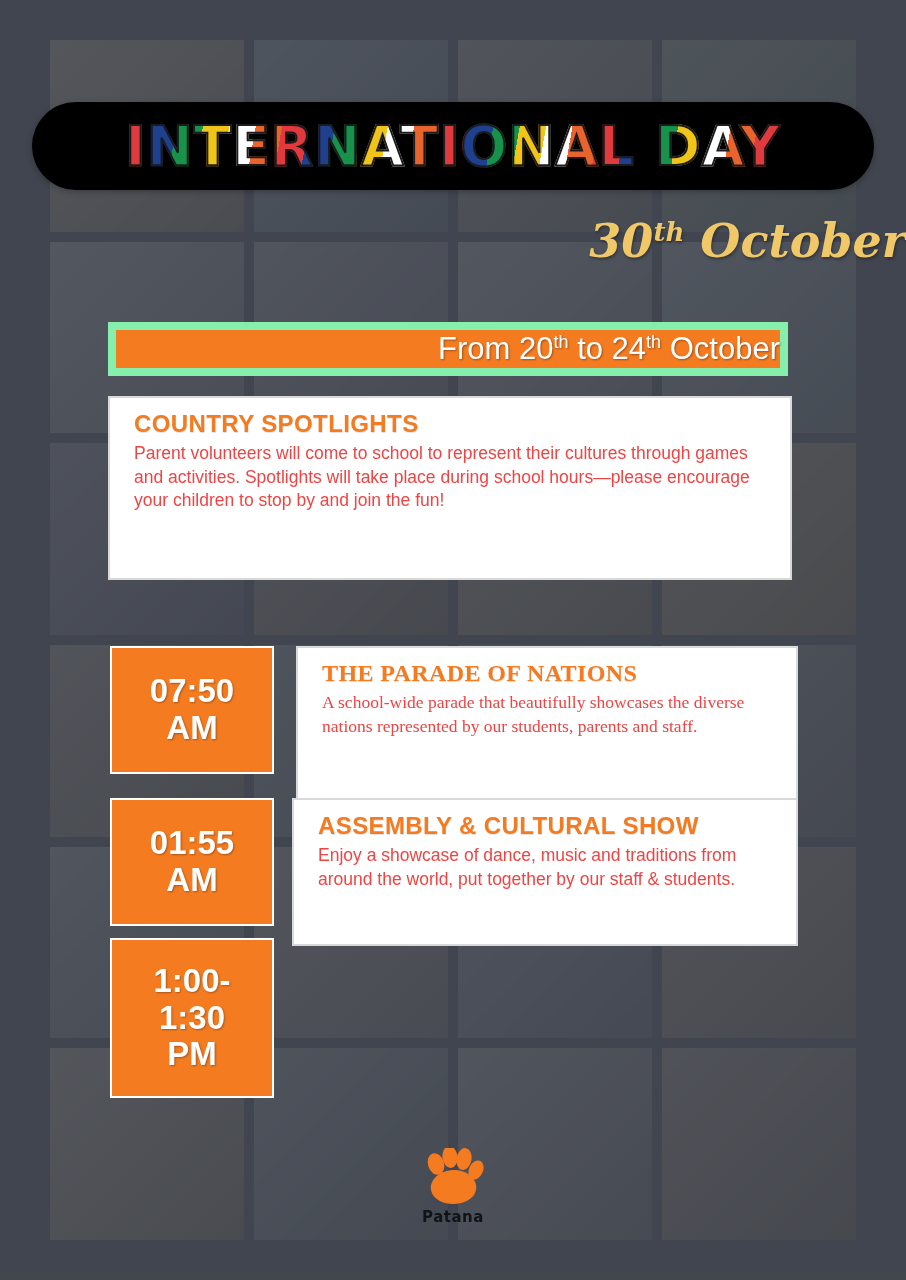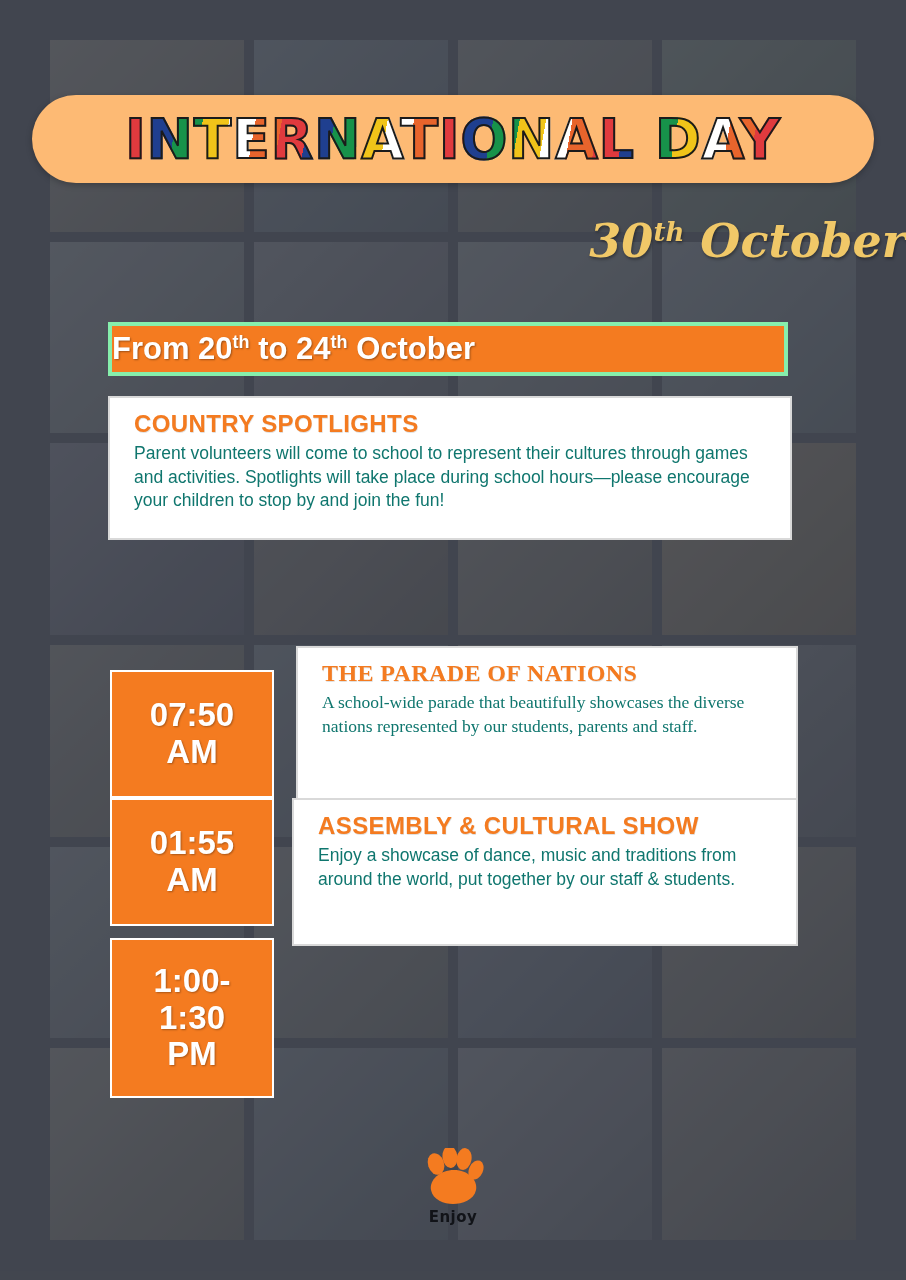--- a/index.html
+++ b/index.html
@@ -50,24 +50,24 @@
   
   .page {
     position: absolute;
     inset: 0;
   }
 
   
   .title-bar {
     position: absolute;
     left: 32px;
-    top: 95px;
+    top: 102px;
     width: 842px;
     height: 88px;
-    background: #fdba74;
+    background: #000000;
     border-radius: 44px;
     display: flex;
     align-items: center;
     justify-content: center;
     box-shadow: 0 2px 6px rgba(0,0,0,0.25);
   }
   .title-text {
     font-family: "DejaVu Sans", sans-serif;
     font-weight: bold;
     font-size: 55px;
@@ -106,27 +106,27 @@
   }
   .date-script .ord {
     font-size: 26px;
     vertical-align: super;
   }
 
   
   .banner {
     position: absolute;
     background: #f47b20;
-    border: 4px solid #86efac;
+    border: 8px solid #86efac;
     box-sizing: border-box;
     display: flex;
     align-items: center;
-    justify-content: flex-start;
+    justify-content: flex-end;
     color: #ffffff;
-    font-weight: bold;
+    font-weight: normal;
     font-size: 31px;
     text-shadow: 1px 1px 2px rgba(0,0,0,0.35);
   }
   .banner .ord { font-size: 18px; vertical-align: super; }
 
   #banner-1 { left: 108px; top: 322px; width: 680px; height: 54px; }
   #banner-2 { left: 108px; top: 571px; width: 692px; height: 56px; }
 
   
   .card {
@@ -138,47 +138,47 @@
   }
   .card-heading {
     color: #f47b20;
     font-weight: bold;
     font-size: 24px;
     letter-spacing: 0.4px;
     margin: 0 0 4px 0;
     text-shadow: 0.5px 0.5px 0 rgba(0,0,0,0.12);
   }
   .card-body {
-    color: #0f766e;
+    color: #ef4444;
     font-size: 17.5px;
     line-height: 1.35;
     margin: 0;
   }
 
-  #card-spotlights { left: 108px; top: 396px; width: 684px; height: 144px; }
+  #card-spotlights { left: 108px; top: 396px; width: 684px; height: 184px; }
 
   
   .time-chip {
     position: absolute;
     background: #f47b20;
     border: 2px solid #ffffff;
     box-sizing: border-box;
     display: flex;
     flex-direction: column;
     align-items: center;
     justify-content: center;
     color: #ffffff;
     font-weight: bold;
     font-size: 33px;
     line-height: 1.12;
     text-align: center;
     text-shadow: 1px 1px 2px rgba(0,0,0,0.3);
   }
 
-  #time-1 { left: 110px; top: 646px; width: 164px; height: 128px; margin-top: 24px; }
+  #time-1 { left: 110px; top: 646px; width: 164px; height: 128px; }
   #card-1 { left: 296px; top: 646px; width: 502px; height: 164px; font-family: Liberation Serif, serif; }
 
   #time-2 { left: 110px; top: 798px; width: 164px; height: 128px; }
   #card-2 { left: 292px; top: 798px; width: 506px; height: 148px; }
 
   #time-3 { left: 110px; top: 938px; width: 164px; height: 160px; }
   #card-3 { left: 296px; top: 938px; width: 500px; height: 158px; }
 
   
   .footer-logo {
@@ -289,16 +289,16 @@
   <div class="footer-logo">
     <div class="paw">
       <svg viewBox="0 0 66 58" width="66" height="58" aria-hidden="true">
         <ellipse cx="16" cy="16" rx="8" ry="11" fill="#f47b20" transform="rotate(-18 16 16)"></ellipse>
         <ellipse cx="30" cy="9" rx="7.5" ry="11" fill="#f47b20" transform="rotate(-6 30 9)"></ellipse>
         <ellipse cx="44" cy="11" rx="7.5" ry="11" fill="#f47b20" transform="rotate(10 44 11)"></ellipse>
         <ellipse cx="56" cy="22" rx="7" ry="10" fill="#f47b20" transform="rotate(24 56 22)"></ellipse>
         <path d="M34 22 C48 22 58 32 56 42 C54 52 42 56 33 56 C24 56 13 52 11 42 C9 32 20 22 34 22 Z" fill="#f47b20"></path>
       </svg>
     </div>
-    <div class="paw-name">Enjoy</div>
+    <div class="paw-name">Patana</div>
   </div>
 
 </div>
 
 </body></html>

